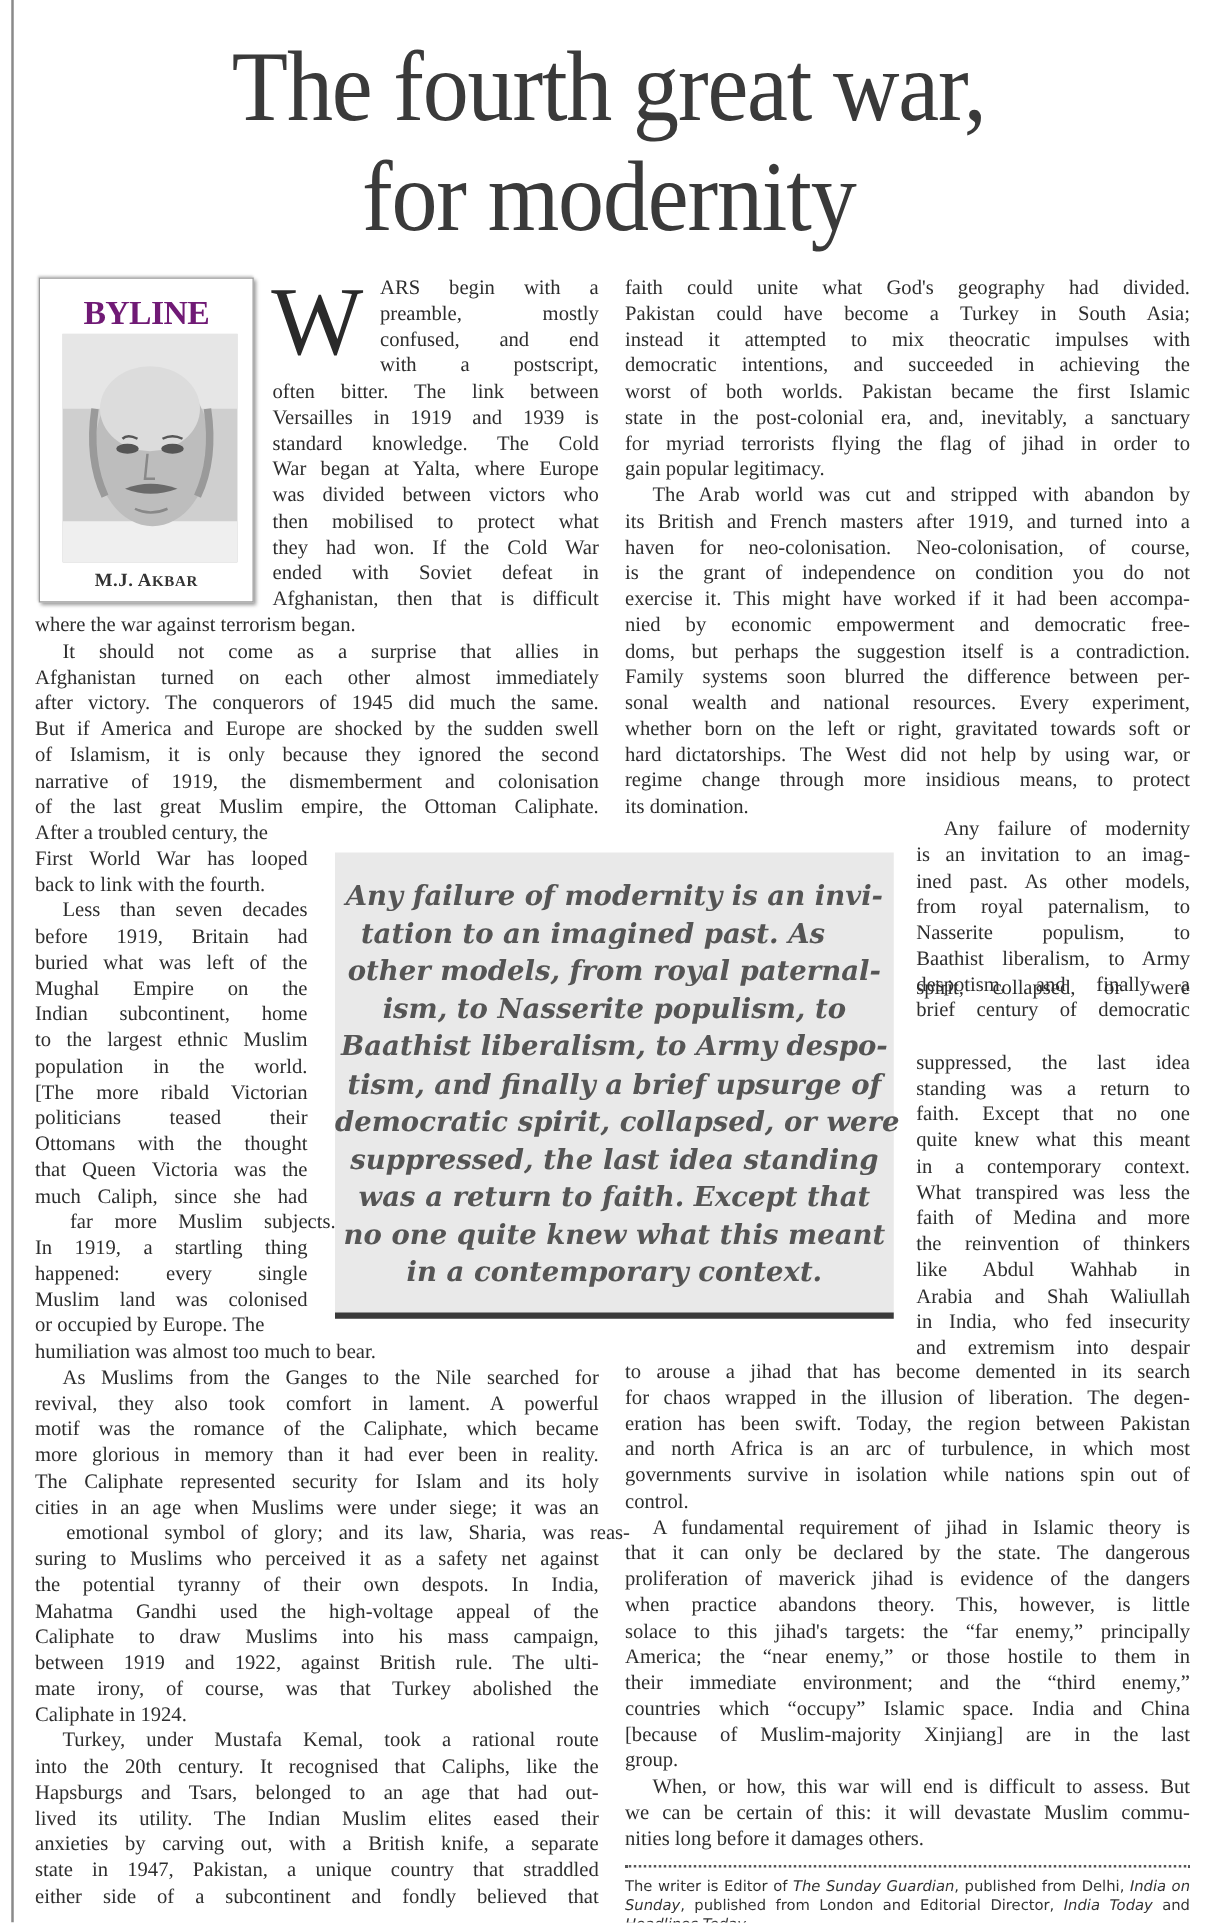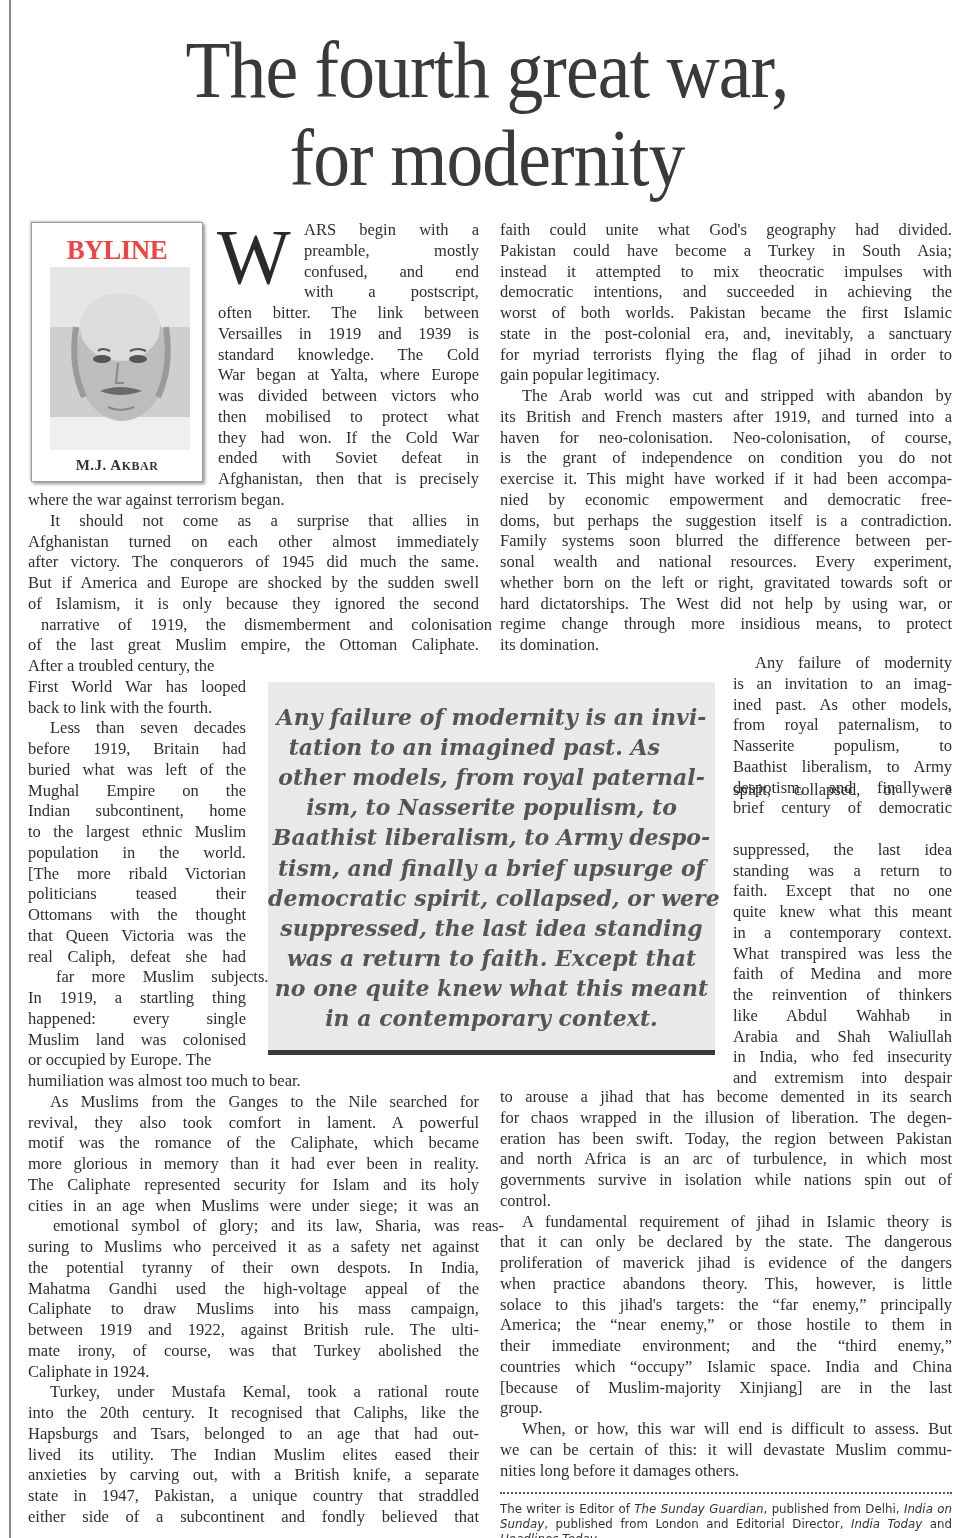--- a/index.html
+++ b/index.html
@@ -8,21 +8,21 @@
   .left-rule { position:absolute; left:9px; top:0; width:2px; height:1538px; background:#8a8a8a; }
   .headline { position:absolute; left:0; width:974px; text-align:center;
               font-family:"Liberation Serif", serif; color:#3a3a3a; font-size:80px;
               line-height:80px; letter-spacing:-1px; transform:scaleX(0.92); transform-origin:center; }
   .hl1 { top:30px; }
   .hl2 { top:118px; }
 
   .byline-box { position:absolute; left:31px; top:222px; width:170px; height:258px;
                 border:1px solid #9a9a9a; box-shadow:2px 2px 3px #9a9a9a, -1px -1px 2px #c8c8c8; background:#fff; }
   .byline-title { position:absolute; top:12px; left:0; width:100%; text-align:center;
-                  font-family:"Liberation Serif", serif; font-weight:bold; font-size:27px; color:#ef4444; letter-spacing:-0.5px; }
+                  font-family:"Liberation Serif", serif; font-weight:bold; font-size:27px; color:#701a75; letter-spacing:-0.5px; }
   .photo { position:absolute; left:18px; top:44px; width:140px; height:183px; background:#d9d9d9; overflow:hidden; }
   .byline-name { position:absolute; top:234px; left:0; width:100%; text-align:center;
                  font-family:"Liberation Serif", serif; font-size:15px; font-weight:bold; color:#333; letter-spacing:0.5px; }
   .byline-name .sc { font-size:12px; }
 
   .line { position:absolute; white-space:nowrap; font-family:"Liberation Serif", serif;
           font-size:16.5px; line-height:20.8px; color:#2e2e2e; text-align:justify; text-align-last:justify; }
   .dropcap { position:absolute; left:217px; top:222px; font-family:"Liberation Serif", serif;
              font-size:78px; line-height:70px; color:#2a2a2a; }
 
@@ -77,49 +77,49 @@
     <div class="line" style="left: 304px; width: 175px; top: 261.5px;">confused, and end</div>
     <div class="line" style="left: 304px; width: 175px; top: 282.25px;">with a postscript,</div>
     <div class="line" style="left: 218px; width: 261px; top: 303px; letter-spacing: 0px;">often bitter. The link between</div>
     <div class="line" style="left: 218px; width: 261px; top: 323.75px; letter-spacing: 0px;">Versailles in 1919 and 1939 is</div>
     <div class="line" style="left: 218px; width: 261px; top: 344.5px; letter-spacing: 0px;">standard knowledge. The Cold</div>
     <div class="line" style="left: 218px; width: 261px; top: 365.25px; letter-spacing: 0px;">War began at Yalta, where Europe</div>
     <div class="line" style="left: 218px; width: 261px; top: 386px; letter-spacing: 0px;">was divided between victors who</div>
     <div class="line" style="left: 218px; width: 261px; top: 406.75px; letter-spacing: 0px;">then mobilised to protect what</div>
     <div class="line" style="left: 218px; width: 261px; top: 427.5px; letter-spacing: 0px;">they had won. If the Cold War</div>
     <div class="line" style="left: 218px; width: 261px; top: 448.25px; letter-spacing: 0px;">ended with Soviet defeat in</div>
-    <div class="line" style="left: 218px; width: 261px; top: 469px; letter-spacing: 0px;">Afghanistan, then that is precisely</div>
+    <div class="line" style="left: 218px; width: 261px; top: 469px; letter-spacing: 0px;">Afghanistan, then that is difficult</div>
   </div>
 
 <div id="col1-a">
     <div class="line" style="top: 490px; left: 28px; width: 451px; text-align-last: left;">where the war against terrorism began.</div>
     <div class="line" style="top: 510.75px; left: 50px; width: 429px;">It should not come as a surprise that allies in</div>
     <div class="line" style="top: 531.5px; left: 28px; width: 451px;">Afghanistan turned on each other almost immediately</div>
     <div class="line" style="top: 552.25px; left: 28px; width: 451px;">after victory. The conquerors of 1945 did much the same.</div>
     <div class="line" style="top: 573px; left: 28px; width: 451px;">But if America and Europe are shocked by the sudden swell</div>
     <div class="line" style="top: 593.75px; left: 28px; width: 451px;">of Islamism, it is only because they ignored the second</div>
-    <div class="line" style="top: 614.5px; left: 28px; width: 451px; margin-left: 13px;">narrative of 1919, the dismemberment and colonisation</div>
+    <div class="line" style="top: 614.5px; left: 28px; width: 451px;">narrative of 1919, the dismemberment and colonisation</div>
     <div class="line" style="top: 635.25px; left: 28px; width: 451px;">of the last great Muslim empire, the Ottoman Caliphate.</div>
   </div>
 <div id="col1-narrow">
     <div class="line" style="top: 656px; left: 28px; width: 218px; text-align-last: left;">After a troubled century, the</div>
     <div class="line" style="top: 676.75px; left: 28px; width: 218px;">First World War has looped</div>
     <div class="line" style="top: 697.5px; left: 28px; width: 218px; text-align-last: left;">back to link with the fourth.</div>
     <div class="line" style="top: 718.25px; left: 50px; width: 196px;">Less than seven decades</div>
     <div class="line" style="top: 739px; left: 28px; width: 218px;">before 1919, Britain had</div>
     <div class="line" style="top: 759.75px; left: 28px; width: 218px;">buried what was left of the</div>
     <div class="line" style="top: 780.5px; left: 28px; width: 218px;">Mughal Empire on the</div>
     <div class="line" style="top: 801.25px; left: 28px; width: 218px;">Indian subcontinent, home</div>
     <div class="line" style="top: 822px; left: 28px; width: 218px;">to the largest ethnic Muslim</div>
     <div class="line" style="top: 842.75px; left: 28px; width: 218px;">population in the world.</div>
     <div class="line" style="top: 863.5px; left: 28px; width: 218px;">[The more ribald Victorian</div>
     <div class="line" style="top: 884.25px; left: 28px; width: 218px;">politicians teased their</div>
     <div class="line" style="top: 905px; left: 28px; width: 218px;">Ottomans with the thought</div>
     <div class="line" style="top: 925.75px; left: 28px; width: 218px;">that Queen Victoria was the</div>
-    <div class="line" style="top: 946.5px; left: 28px; width: 218px;">real Caliph, defeat she had</div>
+    <div class="line" style="top: 946.5px; left: 28px; width: 218px;">much Caliph, since she had</div>
     <div class="line" style="top: 967.25px; left: 28px; width: 218px; margin-left: 28px;">far more Muslim subjects.]</div>
     <div class="line" style="top: 988px; left: 28px; width: 218px;">In 1919, a startling thing</div>
     <div class="line" style="top: 1008.75px; left: 28px; width: 218px;">happened: every single</div>
     <div class="line" style="top: 1029.5px; left: 28px; width: 218px;">Muslim land was colonised</div>
     <div class="line" style="top: 1050.25px; left: 28px; width: 218px; text-align-last: left;">or occupied by Europe. The</div>
   </div>
 <div id="col1-b">
     <div class="line" style="top: 1071px; left: 28px; width: 451px; text-align-last: left;">humiliation was almost too much to bear.</div>
     <div class="line" style="top: 1091.75px; left: 50px; width: 429px;">As Muslims from the Ganges to the Nile searched for</div>
     <div class="line" style="top: 1112.5px; left: 28px; width: 451px;">revival, they also took comfort in lament. A powerful</div>

